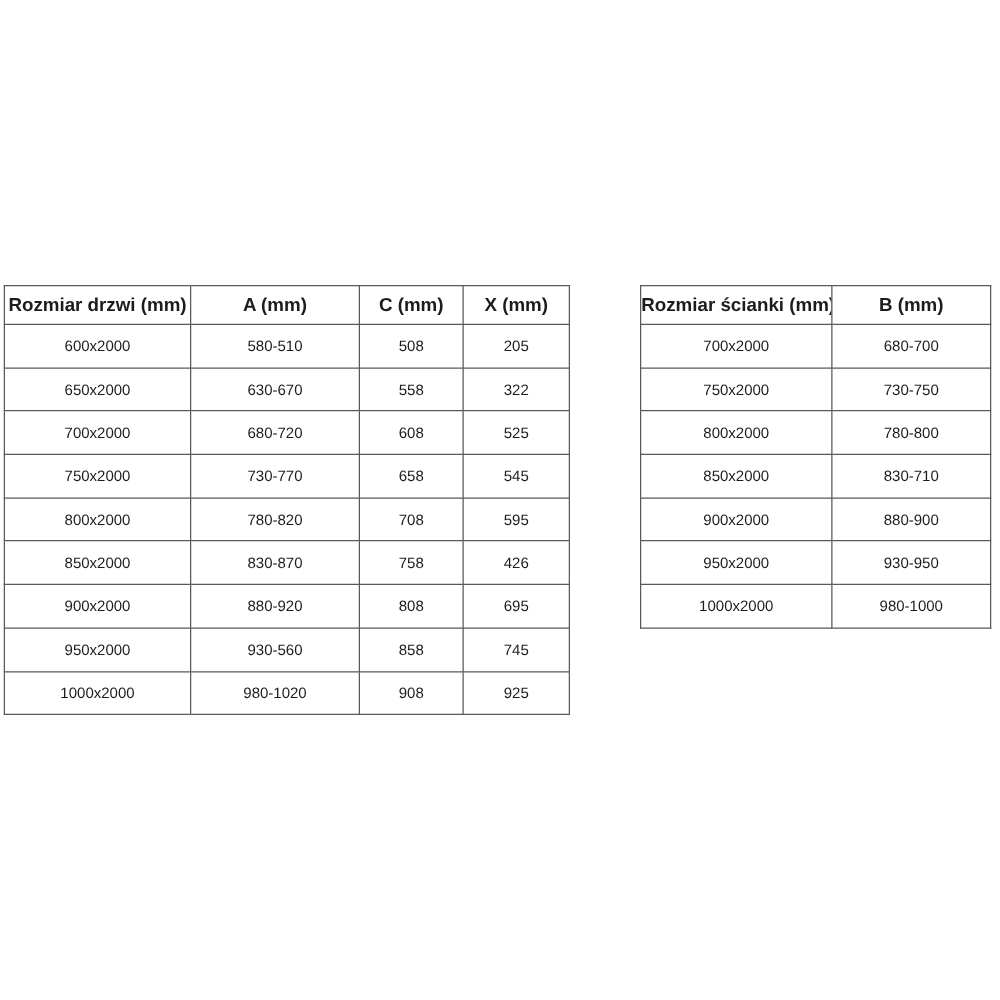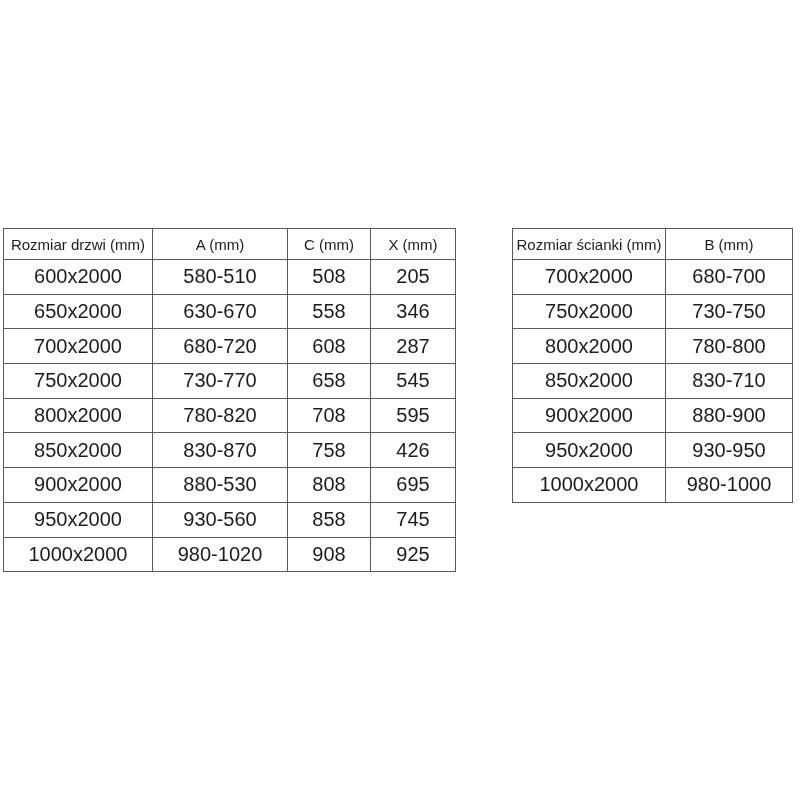--- a/index.html
+++ b/index.html
@@ -23,26 +23,26 @@
   .spec-table th, .spec-table td {
     border: 1px solid #595959;
     text-align: center;
     vertical-align: middle;
     color: #1c1c1c;
     padding: 0;
     overflow: hidden;
     white-space: nowrap;
   }
   .spec-table th {
-    font-weight: normal;
+    font-weight: bold;
     font-size: 15px;
   }
   .spec-table td {
     font-weight: normal;
-    font-size: 20px;
+    font-size: 12px;
   }
   .spec-table thead tr { height: 31px; }
   .spec-table tbody tr { height: 34.7px; }
 
   #door-table {
     left: 3px;
     top: 228px;
     width: 452px;
   }
   #wall-table {
@@ -73,27 +73,27 @@
       <tr>
         <td>600x2000</td>
         <td>580-510</td>
         <td>508</td>
         <td>205</td>
       </tr>
       <tr>
         <td>650x2000</td>
         <td>630-670</td>
         <td>558</td>
-        <td>346</td>
+        <td>322</td>
       </tr>
       <tr>
         <td>700x2000</td>
         <td>680-720</td>
         <td>608</td>
-        <td>287</td>
+        <td>525</td>
       </tr>
       <tr>
         <td>750x2000</td>
         <td>730-770</td>
         <td>658</td>
         <td>545</td>
       </tr>
       <tr>
         <td>800x2000</td>
         <td>780-820</td>
@@ -101,21 +101,21 @@
         <td>595</td>
       </tr>
       <tr>
         <td>850x2000</td>
         <td>830-870</td>
         <td>758</td>
         <td>426</td>
       </tr>
       <tr>
         <td>900x2000</td>
-        <td>880-530</td>
+        <td>880-920</td>
         <td>808</td>
         <td>695</td>
       </tr>
       <tr>
         <td>950x2000</td>
         <td>930-560</td>
         <td>858</td>
         <td>745</td>
       </tr>
       <tr>

